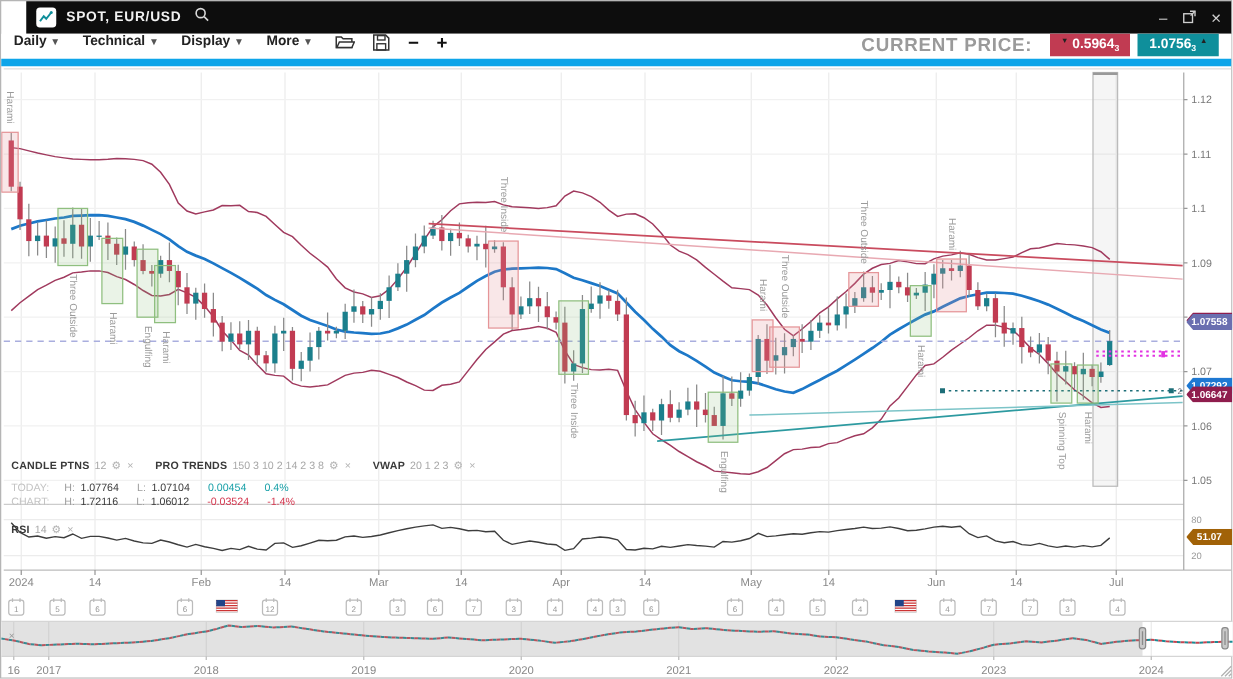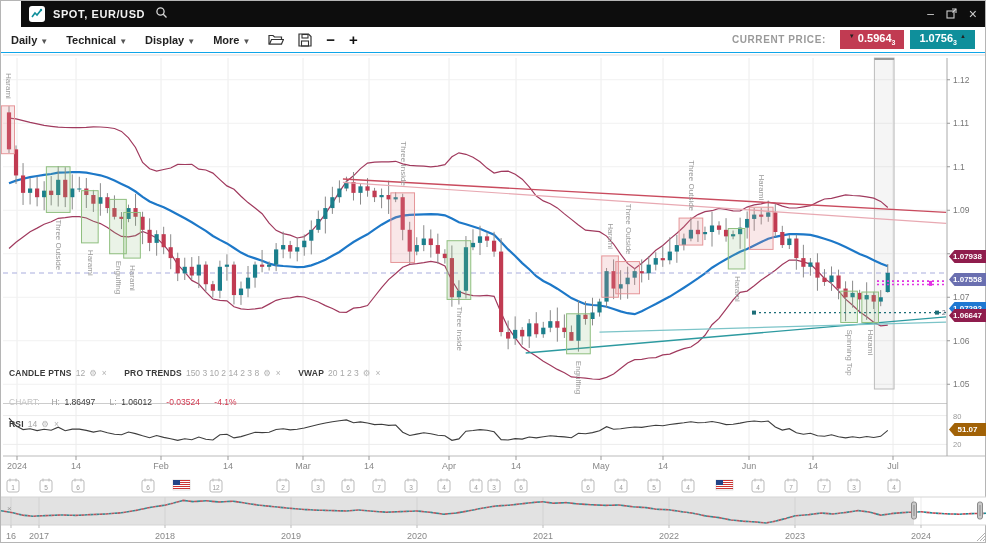--- a/index.html
+++ b/index.html
@@ -9,27 +9,27 @@
   svg text{font-family:"Liberation Sans",sans-serif;}
   
   .titlebar{position:absolute;top:0;left:0;right:0;height:26px;background:#0d0d0d;
             display:flex;align-items:center;padding:0 8px;box-sizing:border-box;z-index:30;margin-left:20px;}
   .app-icon{width:16px;height:16px;background:#fff;border-radius:3px;display:flex;align-items:center;justify-content:center;margin-right:8px;}
   .title-text{color:#f2f2f2;font-size:11px;font-weight:bold;letter-spacing:.6px;}
   .tb-search{margin-left:10px;}
   .tb-right{margin-left:auto;display:flex;align-items:center;gap:12px;}
   .winbtn{color:#cfcfcf;font-size:12px;line-height:1;cursor:default;}
   
-  .toolbar{position:absolute;top:26px;left:0;right:0;height:26px;background:#fff;border-bottom:1px solid #0ea5e9;
-           display:flex;align-items:center;padding:0 10px;box-sizing:border-box;z-index:30;}
+  .toolbar{position:absolute;top:26px;left:0;right:0;height:26px;background:#fff;border-bottom:6px solid #0ea5e9;
+           display:flex;align-items:flex-start;padding:0 10px;box-sizing:border-box;z-index:30;}
   .menu{font-size:11px;font-weight:bold;color:#222;margin-right:18px;white-space:nowrap;}
   .menu .caret{font-size:8px;color:#555;margin-left:3px;}
   .ticon{margin-right:14px;display:flex;align-items:center;}
   .zoomtxt{font-size:15px;font-weight:bold;color:#111;margin-right:14px;line-height:1;}
-  .cp-label{font-size:10px;font-weight:bold;color:#9a9a9a;letter-spacing:.6px;margin-right:8px;}
+  .cp-label{font-size:15px;font-weight:bold;color:#9a9a9a;letter-spacing:.6px;margin-right:8px;}
   .cp-badge{font-size:11px;font-weight:bold;color:#fff;padding:2px 9px;margin-left:6px;position:relative;}
   .cp-badge sub{font-size:7px;}
   .cp-bid{background:#c13b52;}
   .cp-ask{background:#0f8f9b;}
   .cp-arrow{font-size:6px;color:#222;position:relative;top:-4px;}
   
   .ov{position:absolute;z-index:20;white-space:nowrap;}
   .lg-b{font-size:8.5px;font-weight:bold;color:#3a3a3a;margin-right:4px;letter-spacing:.2px;text-align:center;}
   .lg-p{font-size:8.5px;color:#a8a8a8;margin-right:4px;}
   .lg-i{font-size:8.5px;color:#b4b4b4;margin-right:5px;cursor:default;}
@@ -710,33 +710,40 @@
       <span class="cp-badge cp-ask"><span>1.0756</span><sub>3</sub> <span class="cp-arrow">▲</span></span>
     </span>
   </div>
 
   <div class="ov" style="left:8px;top:361px;">
     <span class="lg-b">CANDLE PTNS</span><span class="lg-p">12</span><span class="lg-i">⚙</span><span class="lg-i">×</span><span class="lg-gap"></span>
     <span class="lg-b">PRO TRENDS</span><span class="lg-p">150 3 10 2 14 2 3 8</span><span class="lg-i">⚙</span><span class="lg-i">×</span><span class="lg-gap"></span>
     <span class="lg-b">VWAP</span><span class="lg-p">20 1 2 3</span><span class="lg-i">⚙</span><span class="lg-i">×</span>
   </div>
 
+  <div class="ov" style="left:8px;top:379px;">
+    <span class="st-l">TODAY:</span>
+    <span class="st-k">H:</span> <span class="st-v">1.07764</span>
+    <span class="st-k">L:</span> <span class="st-v">1.07104</span>
+    <span class="st-up">0.00454</span>
+    <span class="st-up">0.4%</span>
+  </div>
   <div class="ov" style="left:8px;top:390px;">
     <span class="st-l">CHART:</span>
-    <span class="st-k">H:</span> <span class="st-v">1.86497</span>
+    <span class="st-k">H:</span> <span class="st-v">1.72116</span>
     <span class="st-k">L:</span> <span class="st-v">1.06012</span>
     <span class="st-dn">-0.03524</span>
-    <span class="st-dn">-4.1%</span>
+    <span class="st-dn">-1.4%</span>
   </div>
 
   <div class="ov" style="left:8px;top:412px;">
     <span class="lg-b">RSI</span><span class="lg-p">14</span><span class="lg-i">⚙</span><span class="lg-i">×</span>
   </div>
 
   <div class="price-tag" style="top:422px;background:#a16207;">51.07</div>
 
   <div id="badge-holder">
       <div class="price-tag" style="background: rgb(143, 29, 77); top: 248.947px;">1.07938</div>
-      <div class="price-tag" style="background: rgb(106, 111, 176); top: 272px;">1.07558</div>
+      <div class="price-tag" style="background: rgb(106, 111, 176); top: 250px;">1.07558</div>
       <div class="price-tag" style="background: rgb(30, 120, 210); top: 277.048px; margin-top: 24px;">1.07292</div>
       <div class="price-tag" style="background: rgb(143, 29, 77); top: 308px;">1.06647</div>
     </div>
 </div>
 
 </body></html>

